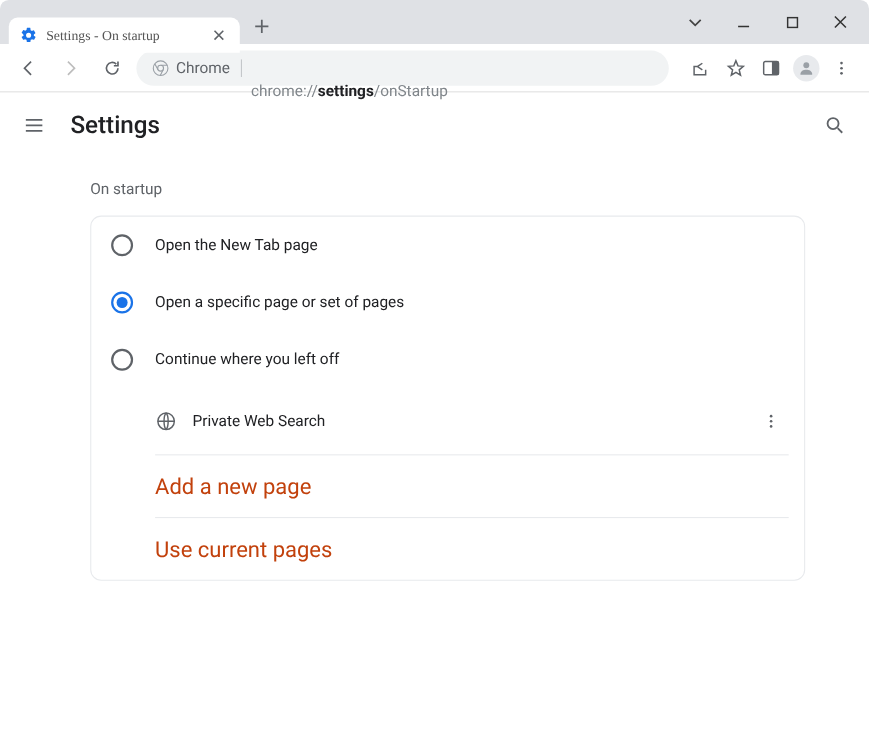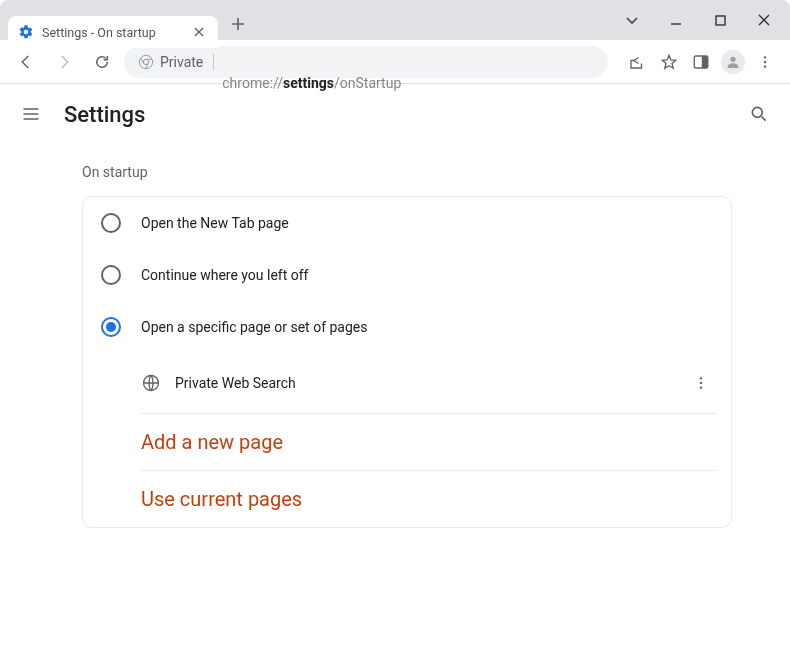--- a/index.html
+++ b/index.html
@@ -26,20 +26,21 @@
       background: #fff;
       height: 32px;
       margin-top: 24px;
       border-radius: 8px 8px 0 0;
       padding: 0 12px 0 10px;
       min-width: 210px;
       gap: 8px;
       font-size: 12.5px;
       color: #555;
       position: relative;
+      font-family: Liberation Serif, serif;
     }
     .tab .favicon { width: 16px; height: 16px; display:flex; align-items:center; justify-content:center; }
     .tab .close-x { width:14px; height:14px; display:flex;align-items:center;justify-content:center;color:#555; margin-left:auto;}
     .newtab-btn {
       width: 28px; height: 28px; display:flex;align-items:center;justify-content:center;
       margin-top:8px; margin-left:6px; color:#555; border-radius:50%;
     }
     .win-controls { margin-left:auto; display:flex; gap:24px; padding-right:8px;}
     .win-controls div { width:20px; height:20px; display:flex;align-items:center;justify-content:center; color:#333;}
     
@@ -194,21 +195,21 @@
         <path fill="none" stroke="#5f6368" stroke-width="2" d="M19 12a7 7 0 1 1-2.05-4.95M19 4v5h-5"></path>
       </svg>
   </div>
   <div class="omnibox">
     <div class="chrome-chip">
       <svg width="16" height="16" viewBox="0 0 24 24">
         <circle cx="12" cy="12" r="10" fill="none" stroke="#9aa0a6" stroke-width="1.5"></circle>
         <circle cx="12" cy="12" r="4" fill="none" stroke="#9aa0a6" stroke-width="1.5"></circle>
         <path fill="none" stroke="#9aa0a6" stroke-width="1.5" d="M12 8h9M8.5 14L4 6M15.5 14l-4 8"></path>
       </svg>
-      <span>Private</span>
+      <span>Chrome</span>
     </div>
     <span class="url-text">
       <span class="dim">chrome://</span><b>settings</b><span class="dim">/onStartup</span>
     </span>
   </div>
   <div class="toolbar-right">
     <div class="icon">
       <svg width="18" height="18" viewBox="0 0 24 24">
           <path fill="none" stroke="#5f6368" stroke-width="1.8" d="M14 6l-6 4 6 4M9 10H4v10h14v-6"></path>
         </svg>
@@ -258,26 +259,26 @@
 </div>
 
 <div class="content">
   <div class="section-label">On startup</div>
   <div class="card">
     <div class="radio-row">
       <div class="radio"></div>
       <span>Open the New Tab page</span>
     </div>
     <div class="radio-row">
+      <div class="radio selected"></div>
+      <span>Open a specific page or set of pages</span>
+    </div>
+    <div class="radio-row">
       <div class="radio"></div>
       <span>Continue where you left off</span>
-    </div>
-    <div class="radio-row">
-      <div class="radio selected"></div>
-      <span>Open a specific page or set of pages</span>
     </div>
     <div class="startup-page">
       <div class="globe">
         <svg width="20" height="20" viewBox="0 0 24 24">
             <circle cx="12" cy="12" r="9" fill="none" stroke="#5f6368" stroke-width="1.6"></circle>
             <path fill="none" stroke="#5f6368" stroke-width="1.6" d="M3 12h18M12 3c3 3 3 15 0 18M12 3c-3 3-3 15 0 18"></path>
           </svg>
       </div>
       <div class="page-info">
         <span class="page-title">Private Web Search</span>

